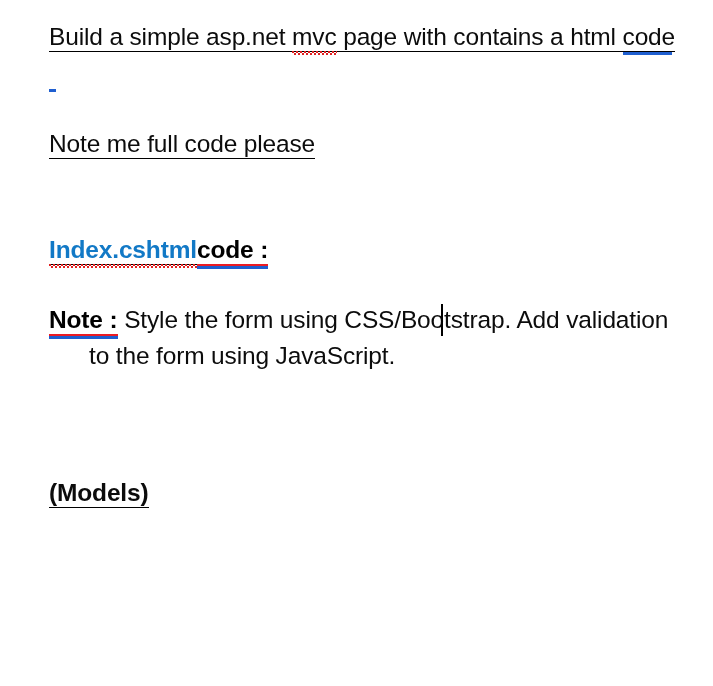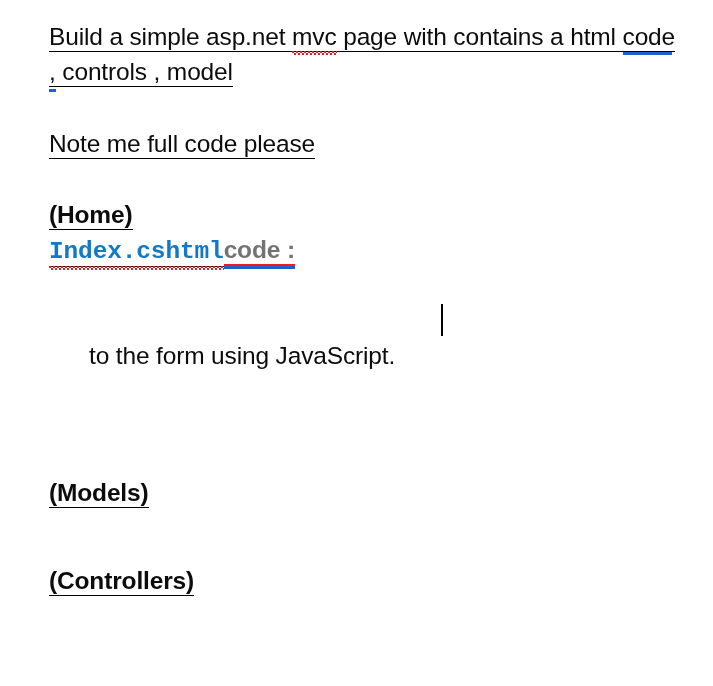--- a/index.html
+++ b/index.html
@@ -51,22 +51,22 @@
   }
   .u-blue-thin {
     position: relative;
     display: inline-block;
     border-bottom: 1.6px solid #000000;
     padding-bottom: 1px;
   }
 
   .bold { font-weight: 700; }
 
-  .blue-txt { color: #1279C6; font-weight: 700; font-family: Liberation Mono, monospace; }
-  .red-txt  { color: #737373; font-weight: 700; }
+  .blue-txt { color: #1279C6; font-weight: 700; }
+  .red-txt  { color: #000000; font-weight: 700; }
   .black-txt{ color: #0C0C0C; }
 
   
   .squiggle-red {
     position: relative;
     display: inline-block;
   }
   .squiggle-red::after {
     content: "";
     position: absolute;
@@ -144,46 +144,40 @@
 </style>
 </head>
 <body>
 
 <div class="page">
 
   <div class="line" id="l-req1">
     <span class="u-black black-txt"><span>Build a simple asp.net </span><span class="squiggle-red">mvc</span><span> page with contains a html </span><span class="grammar-blue short">code</span></span>
   </div>
 
-  <div class="line" id="l-req2">
-    <span class="u-black black-txt">, controls , model</span>
-  </div>
   <div class="comma-tick" style="top: 89px;"></div>
 
   <div class="line" id="l-send">
     <span class="u-black black-txt">Note me full code please</span>
   </div>
 
-  <div class="line" id="l-home">
-    <span class="u-black black-txt bold">(Home)</span>
-  </div>
 
   <div class="line" id="l-index">
     <span class="u-blue-thin"><span class="squiggle-red blue-txt">Index.cshtml</span></span><span class="u-red under-blue-rule red-txt"> code :</span>
   </div>
 
+  <div class="line" id="l-note">
+    <span class="u-red under-blue-rule red-txt bold">Note :</span><span class="black-txt"> Style the form using CSS/Boo</span><span class="black-txt">tstrap. Add validation</span>
+  </div>
   <div class="caret" style="left: 441px; top: 304px; height: 32px;"></div>
 
   <div class="line" id="l-note2">
     <span class="black-txt">to the form using JavaScript.</span>
   </div>
 
   <div class="line" id="l-models">
     <span class="u-black black-txt bold">(Models)</span>
   </div>
 
 
-  <div class="line" id="l-ctrls">
-    <span class="u-black black-txt bold">(Controllers)</span>
-  </div>
 
 
 </div>
 
 </body></html>

